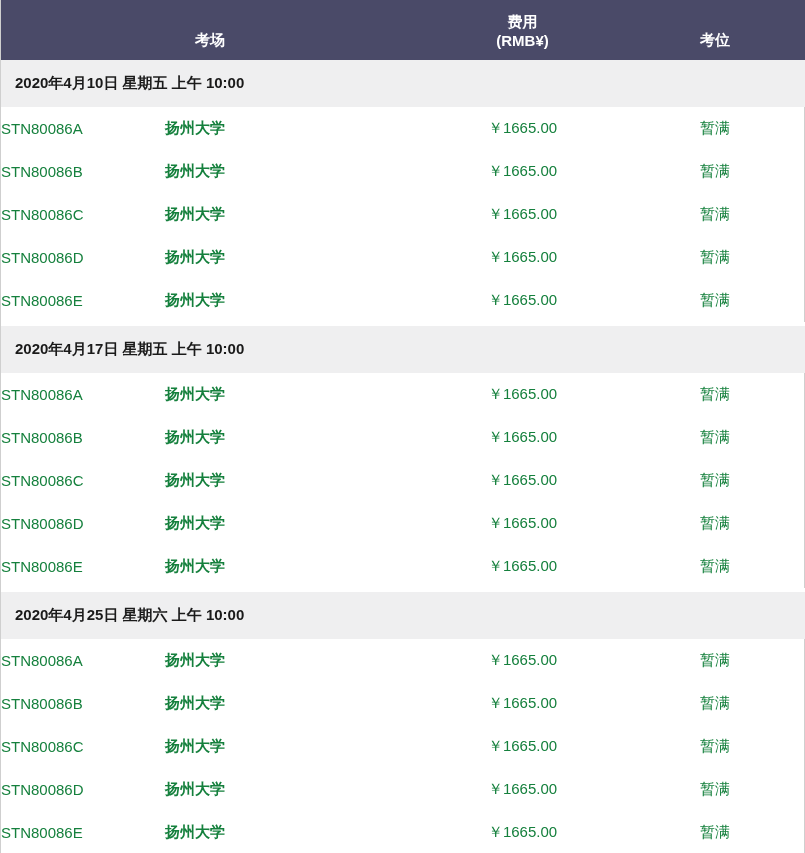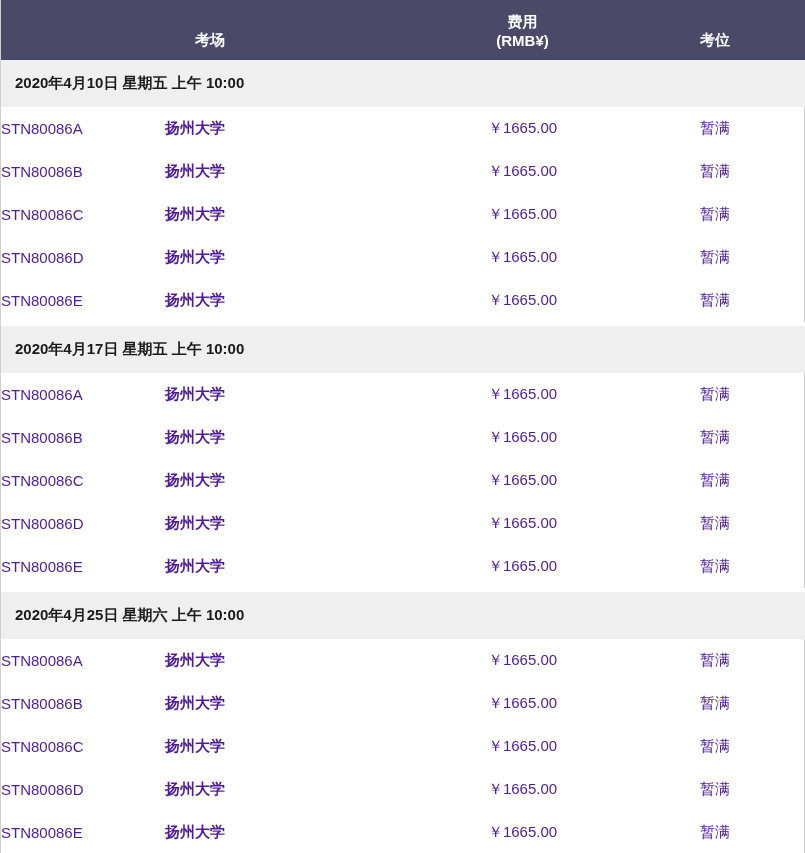--- a/index.html
+++ b/index.html
@@ -53,21 +53,21 @@
     color: #1a1a1a;
     font-size: 15px;
     font-weight: bold;
     padding: 14px 0 14px 14px;
     border: none;
   }
   tr.data-row td {
     font-size: 15px;
     padding: 12px 0;
     border: none;
-    color: #4c1d95;
+    color: #15803d;
     vertical-align: middle;
   }
   td.cell-code {
     padding-left: 14px;
     color: #4e4e8c;
   }
   td.cell-venue {
     padding-left: 30px;
     color: #2b2b2b;
     font-weight: bold;

